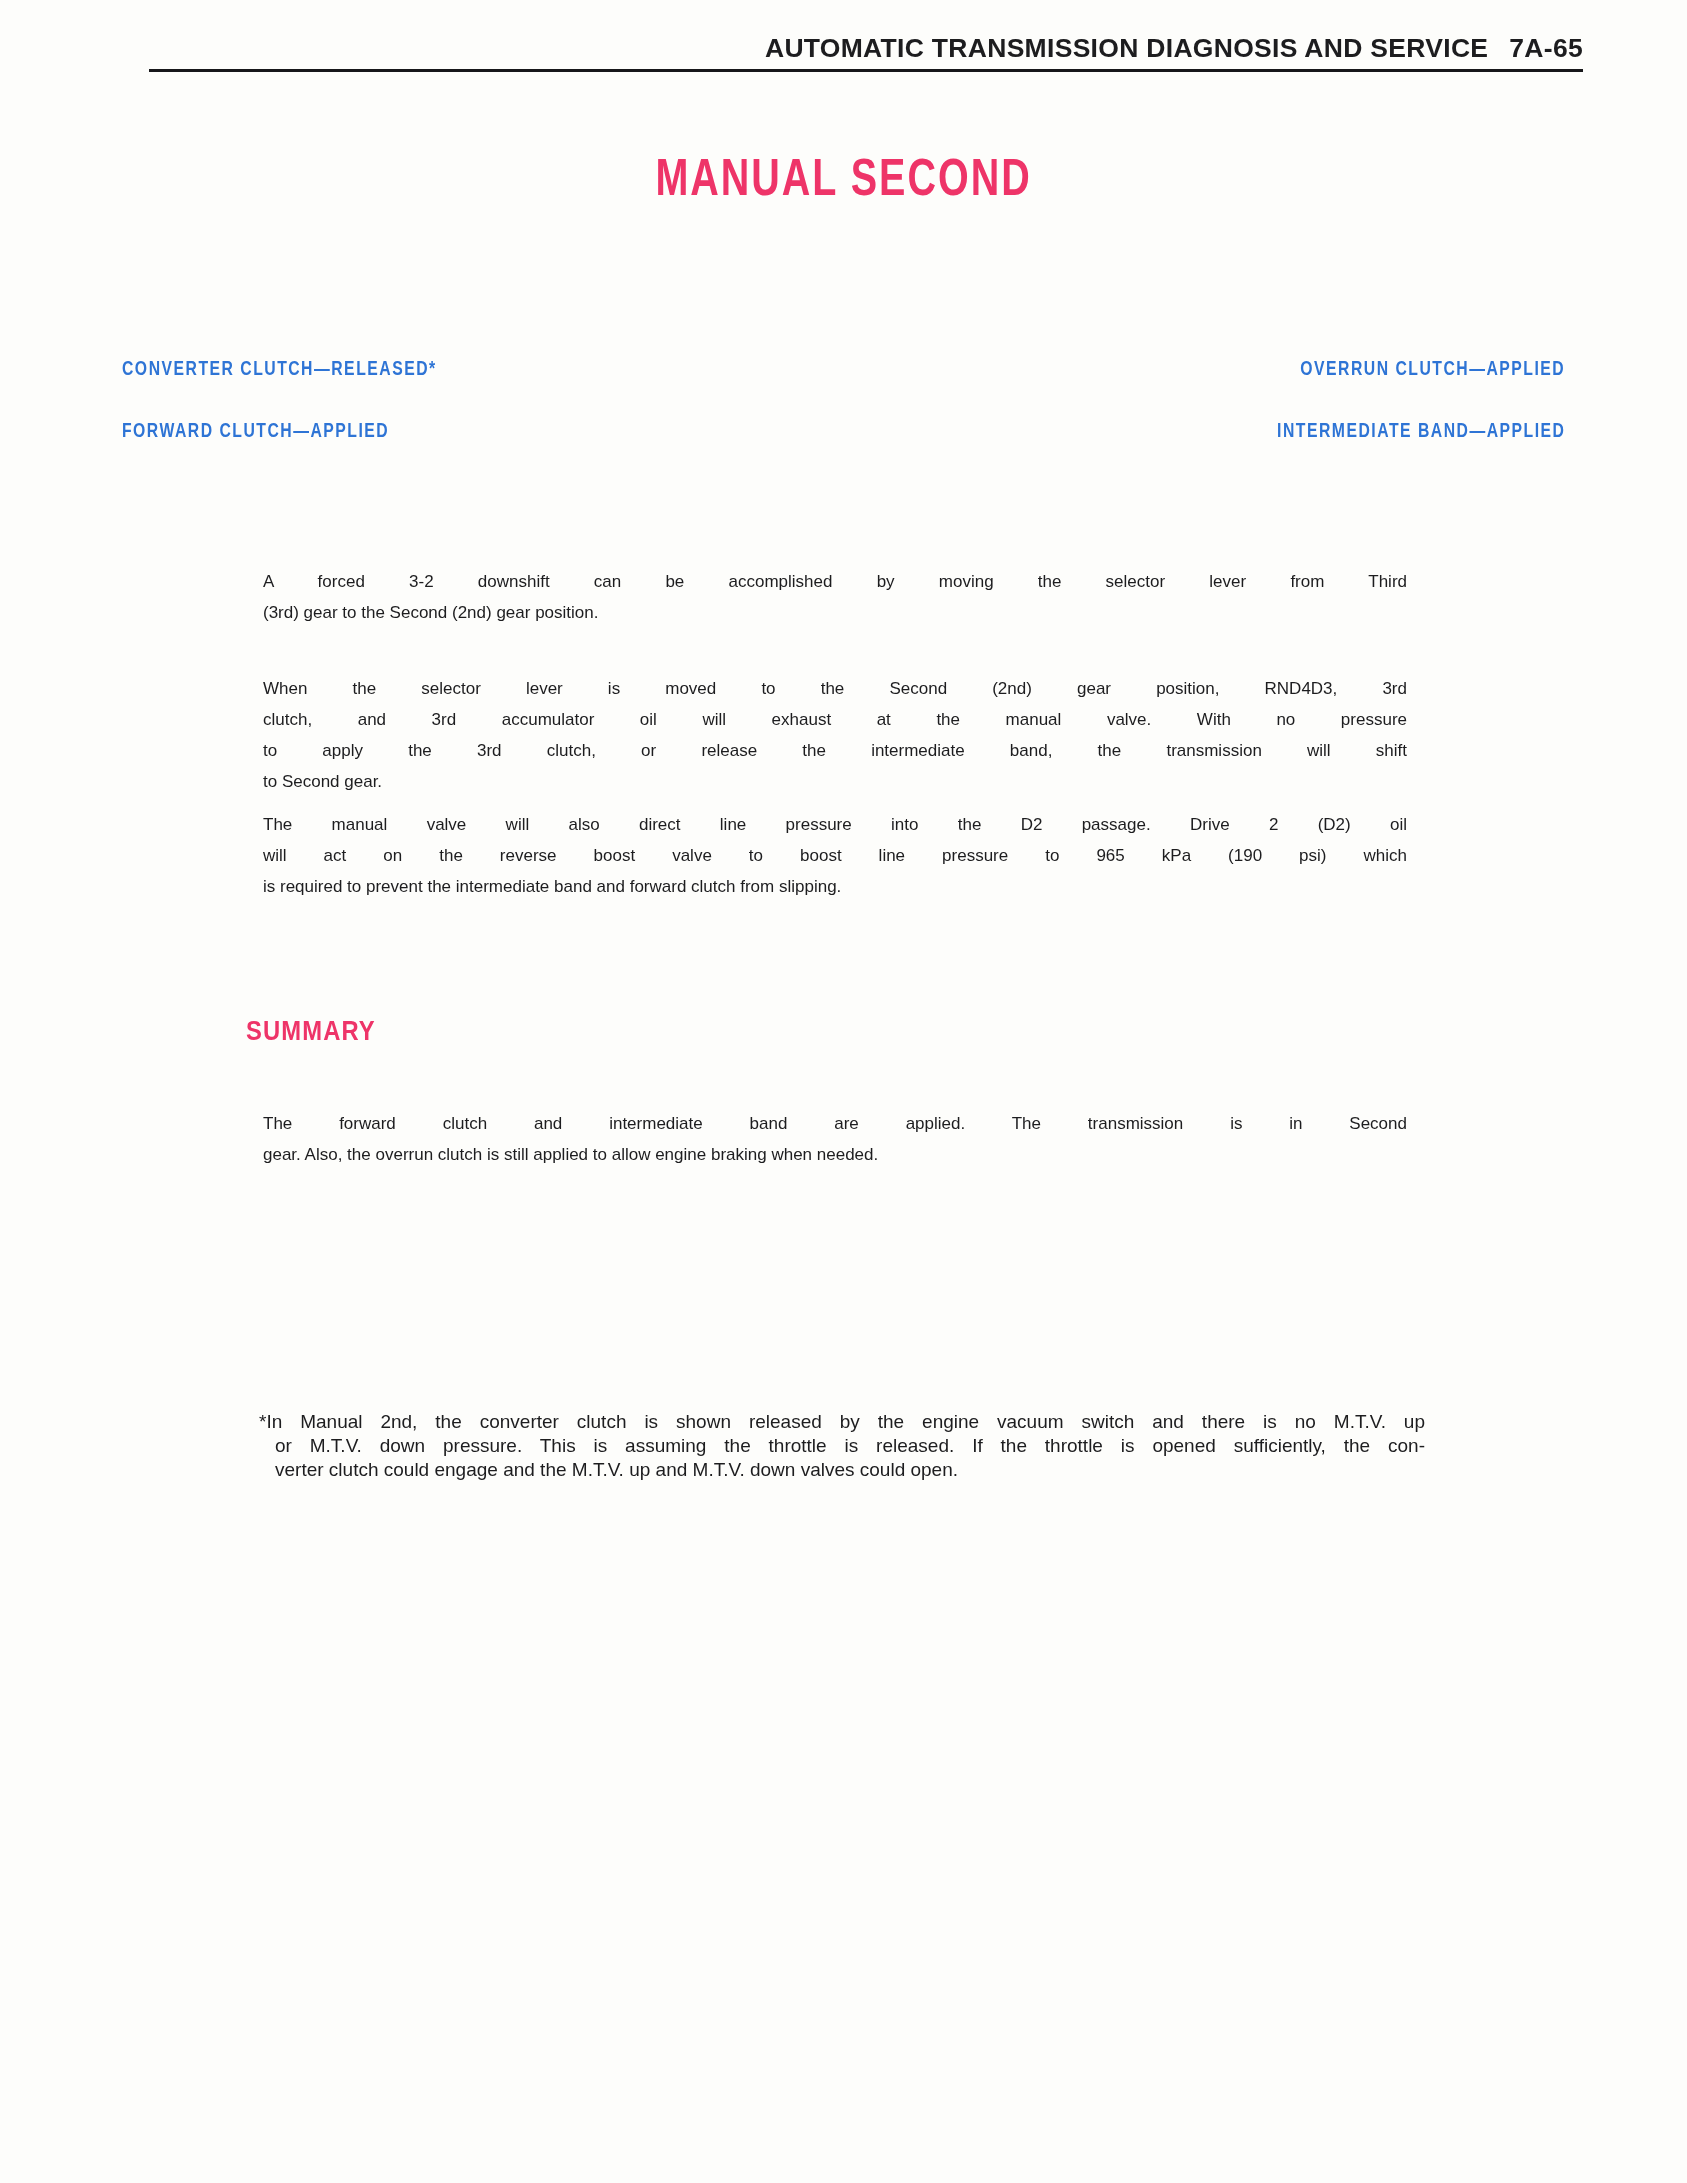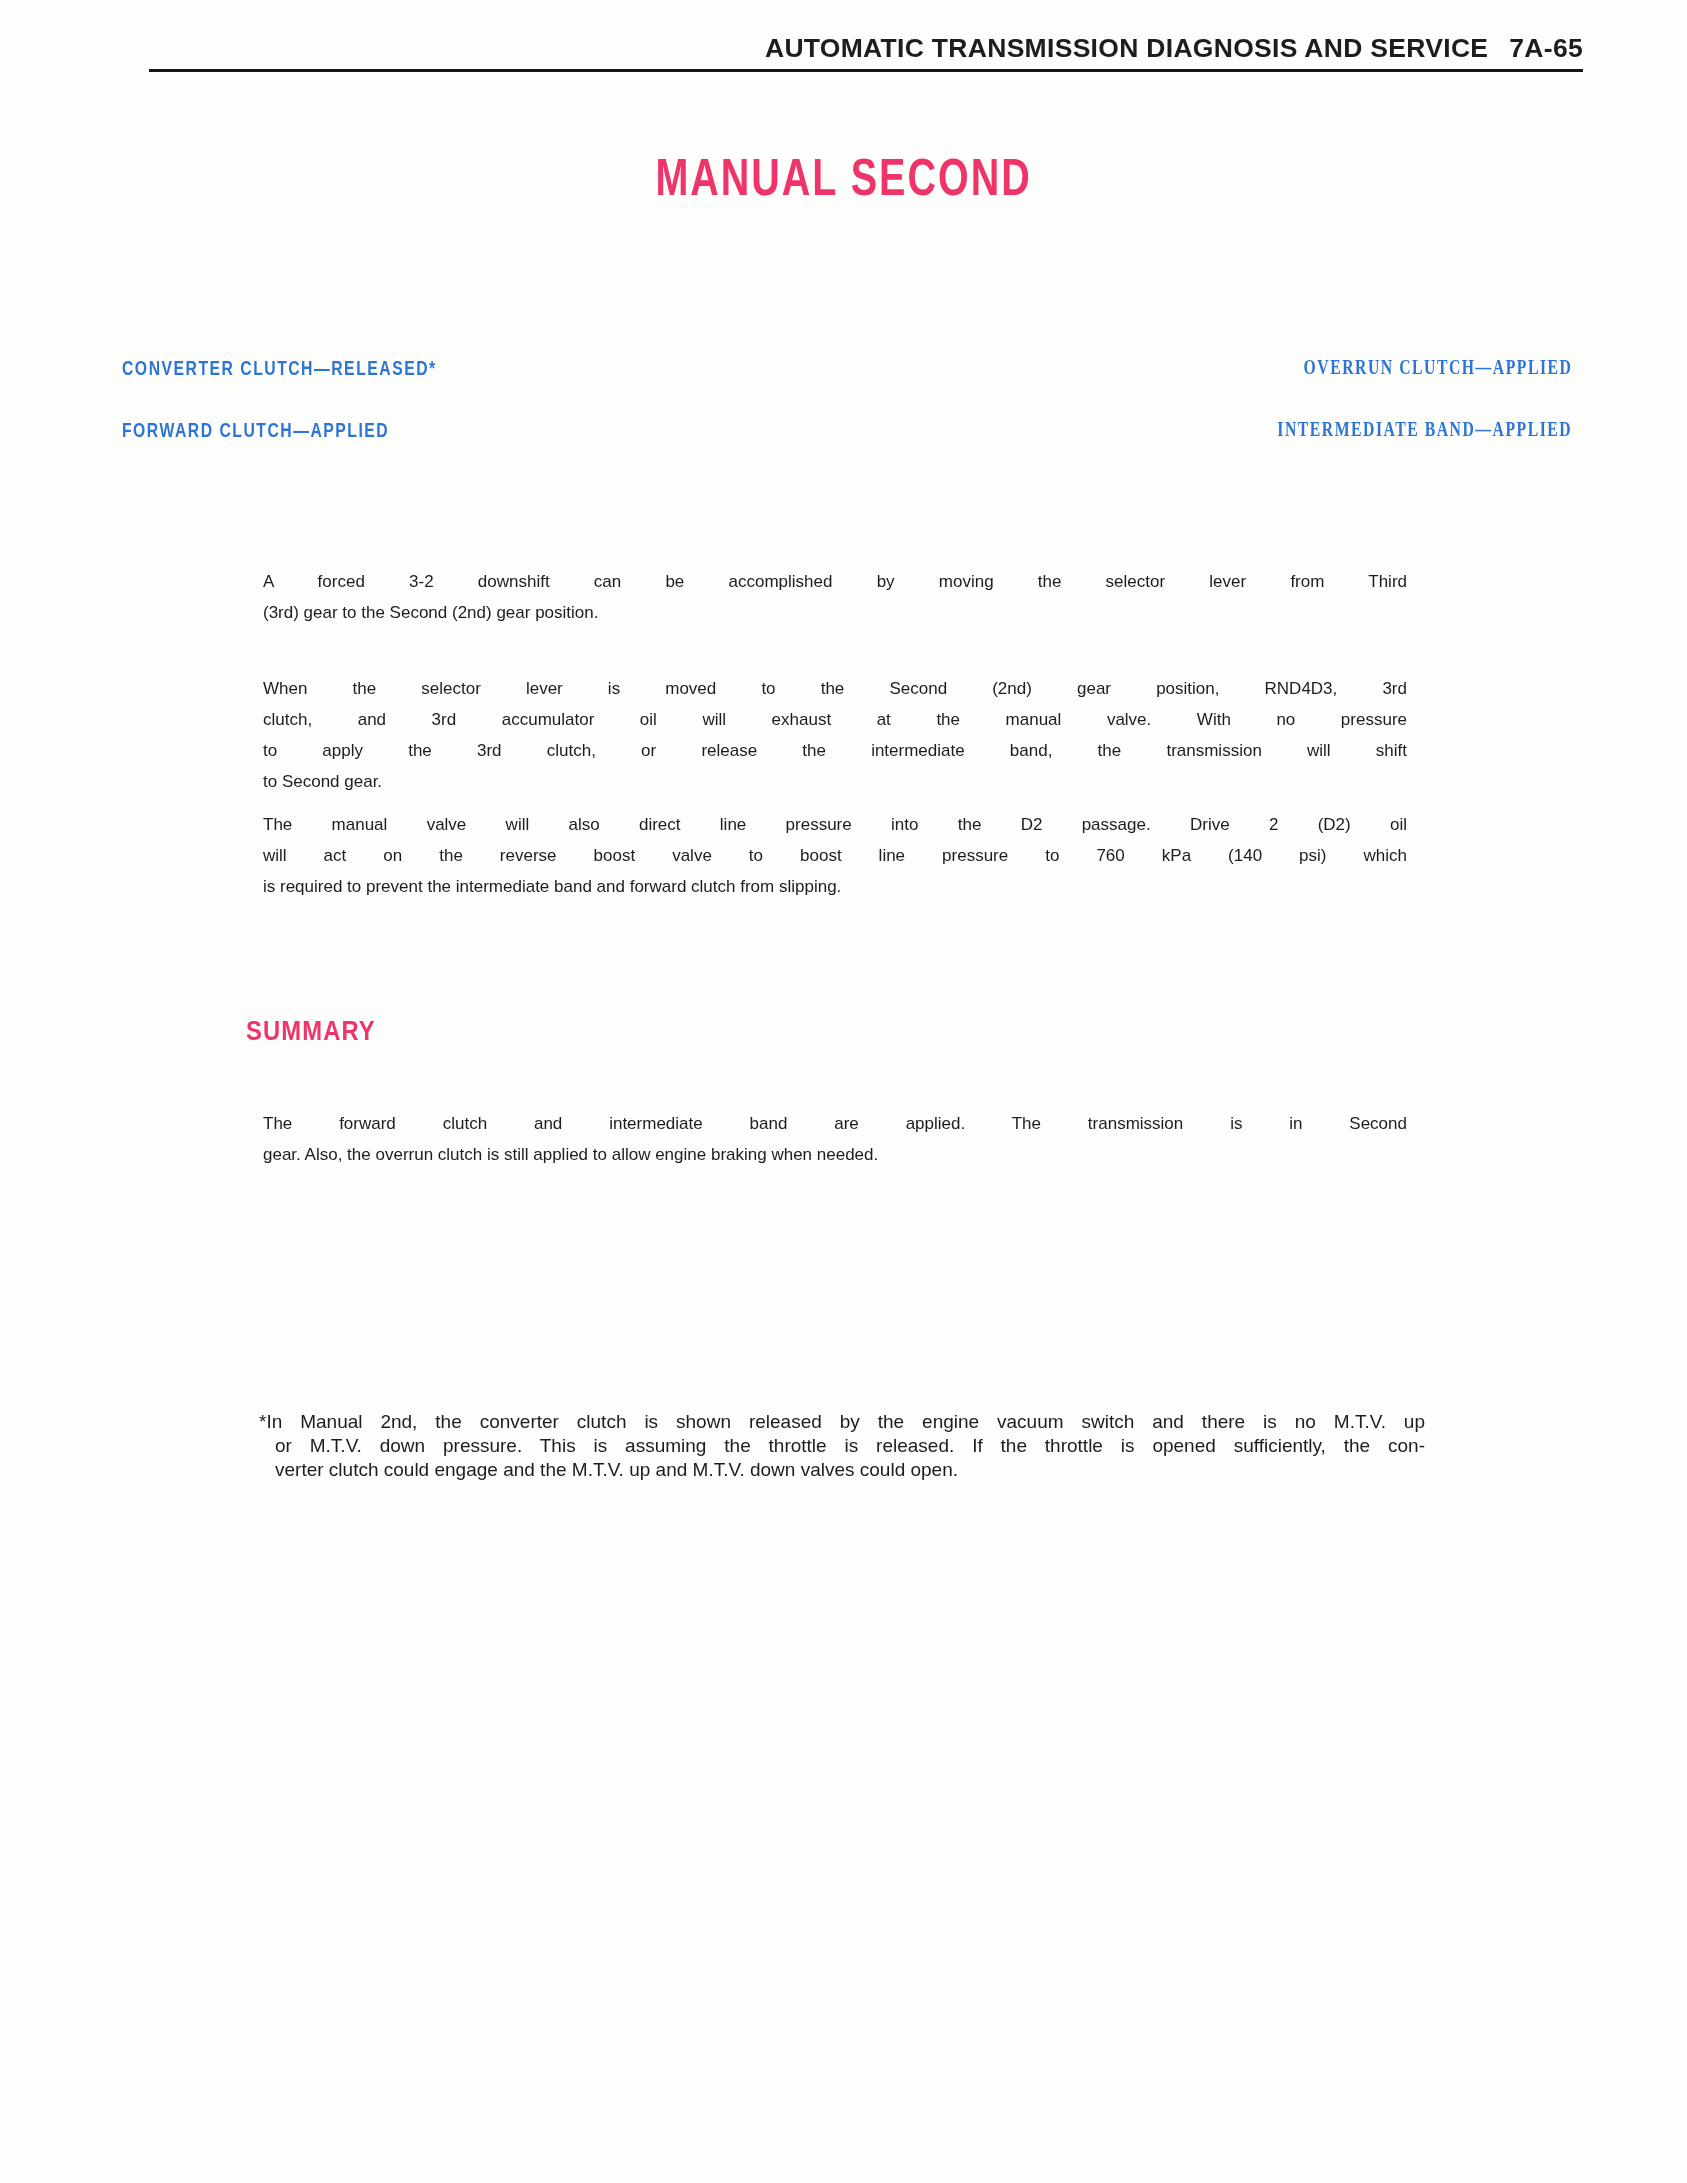--- a/index.html
+++ b/index.html
@@ -66,21 +66,21 @@
     font-size: 21px;
     line-height: 29px;
     font-weight: bold;
     letter-spacing: 2px;
     color: var(--accent_blue);
     white-space: nowrap;
   }
   .plabel .cond { display: inline-block; transform: scaleX(0.75); }
   .plabel.leftcol { left: 122px; }
   .plabel.leftcol .cond { transform-origin: left center; }
-  .plabel.rightcol { right: 115px; text-align: right; font-family: Liberation Serif, serif; }
+  .plabel.rightcol { right: 122px; text-align: right; }
   .plabel.rightcol .cond { transform-origin: right center; }
   .row1 { top: 353px; }
   .row2 { top: 415px; }
   
   .body-para {
     position: absolute;
     left: 263px;
     width: 1144px;
     font-size: 17px;
     line-height: 31px;
@@ -150,21 +150,21 @@
 
   <div class="body-para" id="para-2">
     <div class="jl">When the selector lever is moved to the Second (2nd) gear position, RND4D3, 3rd</div>
     <div class="jl">clutch, and 3rd accumulator oil will exhaust at the manual valve. With no pressure</div>
     <div class="jl">to apply the 3rd clutch, or release the intermediate band, the transmission will shift</div>
     <div class="jl last">to Second gear.</div>
   </div>
 
   <div class="body-para" id="para-3">
     <div class="jl">The manual valve will also direct line pressure into the D2 passage. Drive 2 (D2) oil</div>
-    <div class="jl">will act on the reverse boost valve to boost line pressure to 760 kPa (140 psi) which</div>
+    <div class="jl">will act on the reverse boost valve to boost line pressure to 965 kPa (190 psi) which</div>
     <div class="jl last">is required to prevent the intermediate band and forward clutch from slipping.</div>
   </div>
 
   <div class="summary-head">
     <span class="cond">SUMMARY</span>
   </div>
 
   <div class="body-para" id="summary-para">
     <div class="jl">The forward clutch and intermediate band are applied. The transmission is in Second</div>
     <div class="jl last">gear. Also, the overrun clutch is still applied to allow engine braking when needed.</div>

